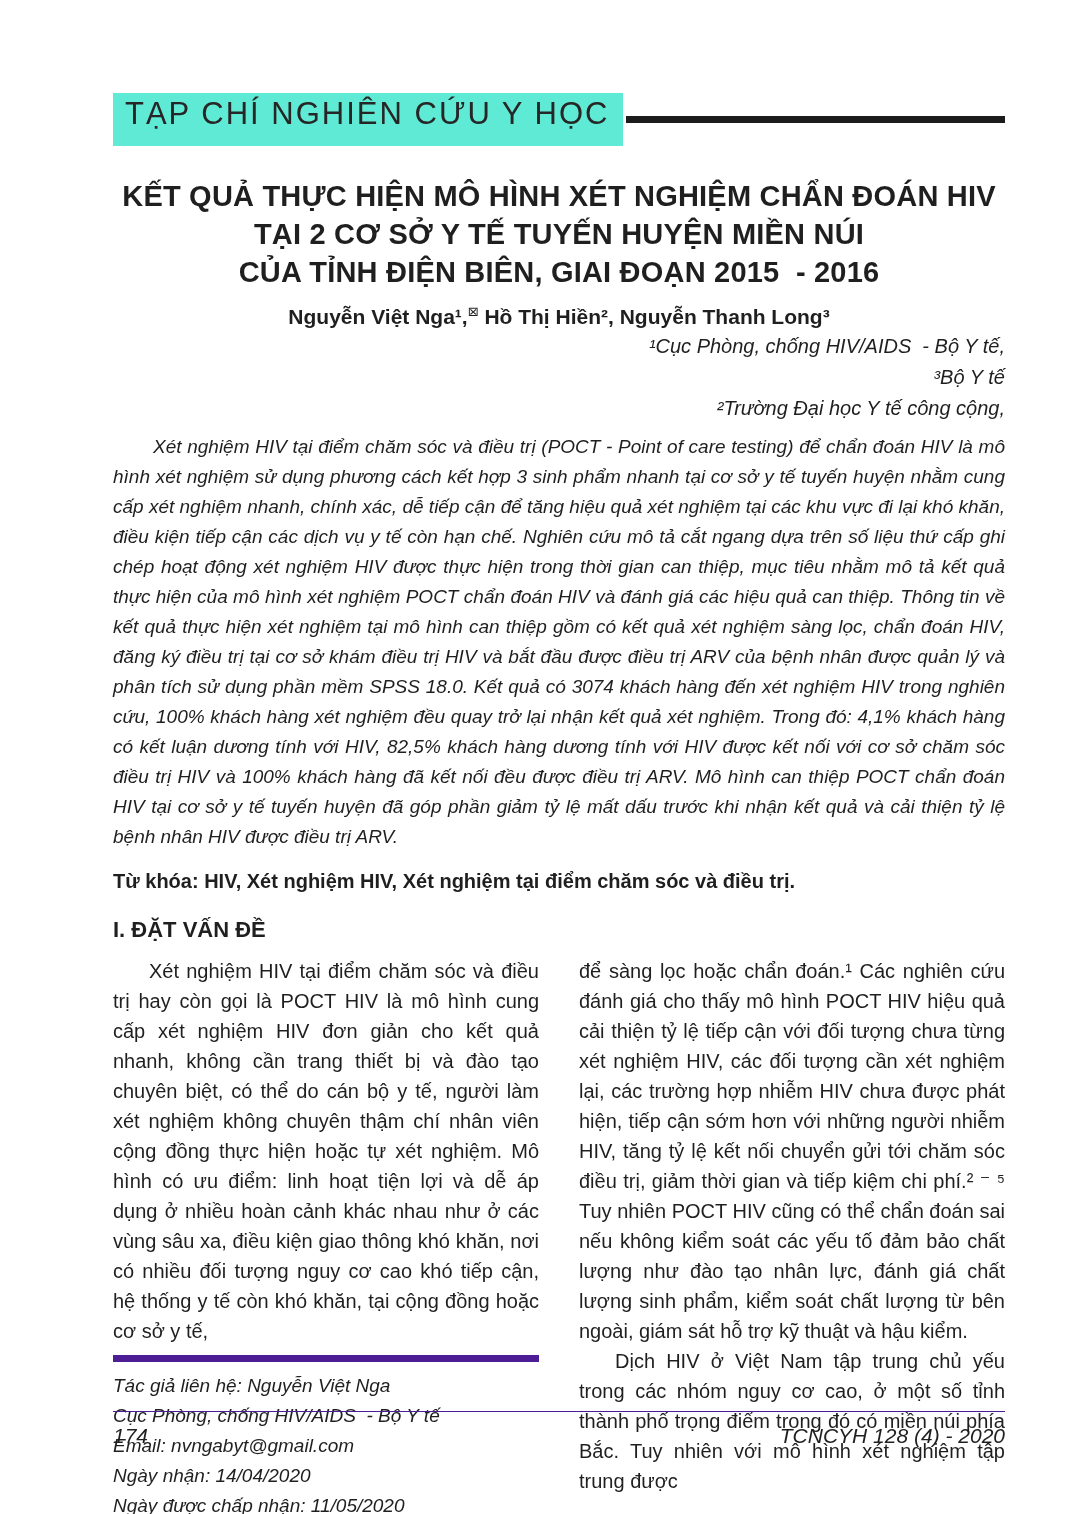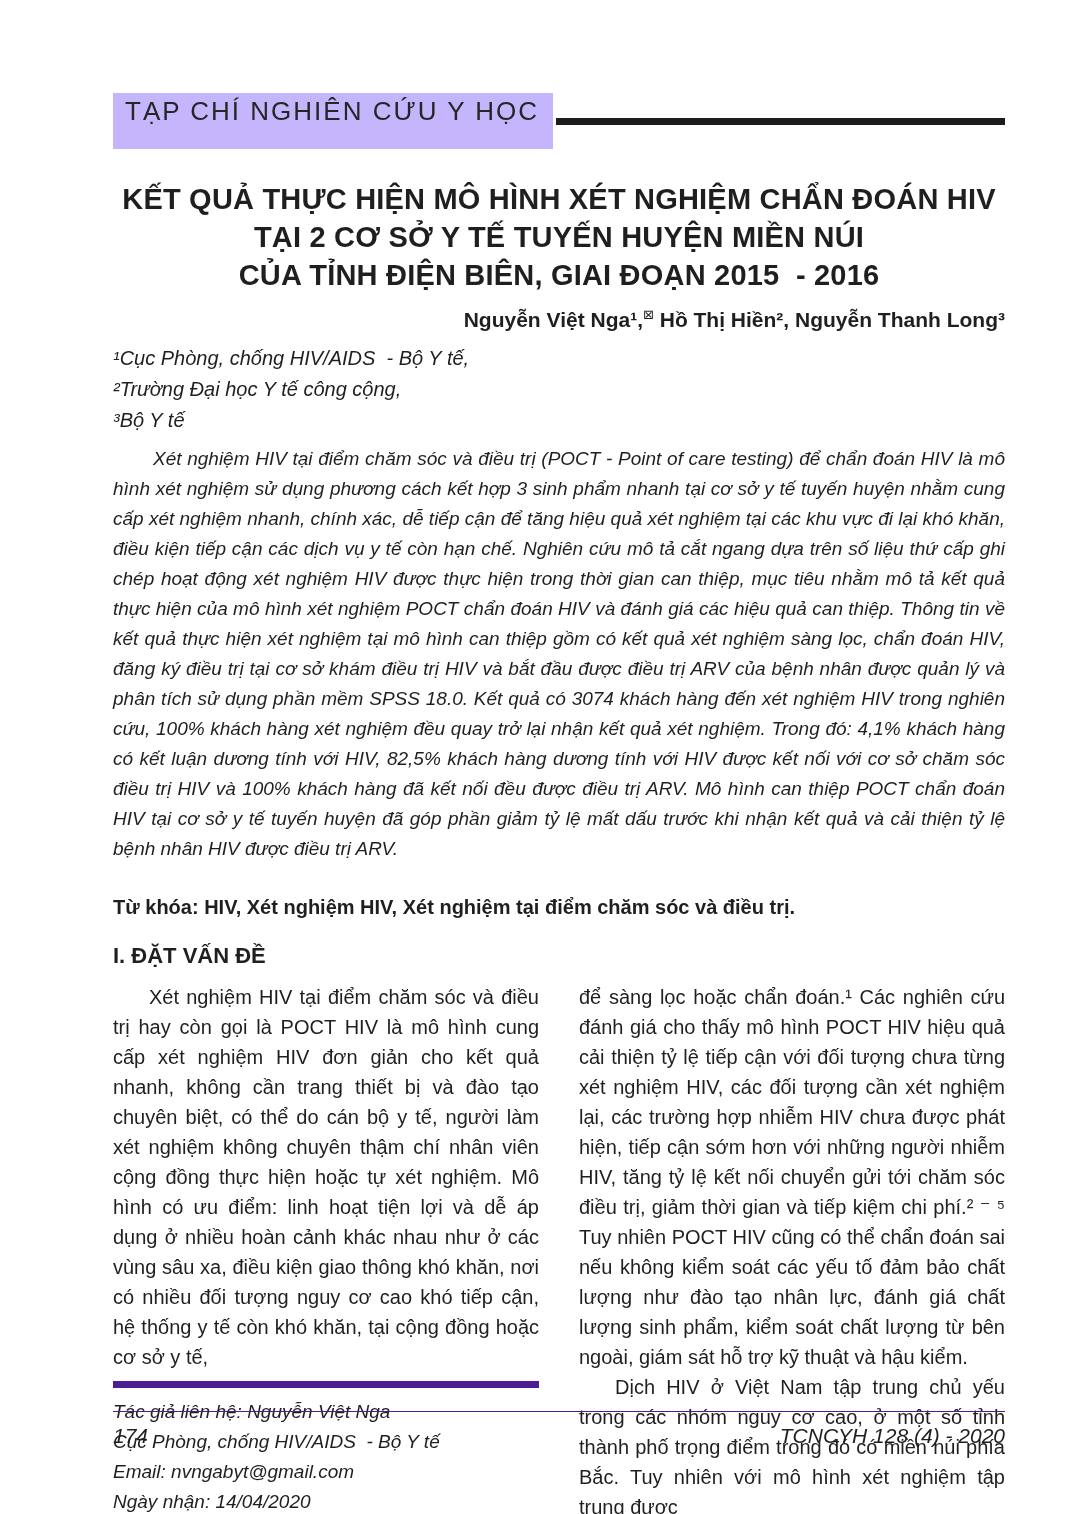--- a/index.html
+++ b/index.html
@@ -11,65 +11,65 @@
     background: #ffffff;
     color: #1f1f1f;
     font-family: "Liberation Sans", "DejaVu Sans", sans-serif;
     box-sizing: border-box;
     padding: 93px 85px 0 113px;
     overflow: hidden;
   }
   
   .masthead { display: flex; align-items: center; }
   .journal-badge {
-    background: #c4b5fd;
+    background: #5eead4;
     color: #262626;
-    font-size: 26px;
+    font-size: 31px;
     letter-spacing: 2px;
-    padding: 3px 14px 22px 12px;
+    padding: 3px 14px 14px 12px;
     white-space: nowrap;
   }
   .masthead-rule { flex: 1; height: 7px; background: #1c1c1c; margin-left: 3px; }
 
   
   .title {
     margin-top: 31px;
     text-align: center;
     font-weight: bold;
     font-size: 29px;
     line-height: 38px;
     letter-spacing: 0.2px;
   }
   .authors {
     margin-top: 13px;
-    text-align: right;
+    text-align: center;
     font-weight: bold;
     font-size: 21px;
   }
   .authors .env { font-weight: normal; }
   sup.mark { font-size: 13px; }
   .affiliations {
-    margin-top: 11px;
-    text-align: left;
+    margin-top: 2px;
+    text-align: right;
     font-style: italic;
     font-size: 20px;
     line-height: 31px;
   }
 
   
   .abstract {
     margin-top: 8px;
     font-style: italic;
     font-size: 19px;
     line-height: 30px;
     text-align: justify;
     text-indent: 40px;
   }
   .keywords {
-    margin-top: 32px;
+    margin-top: 18px;
     font-weight: bold;
     font-size: 20px;
   }
 
   
   .section-heading {
     margin-top: 24px;
     font-weight: bold;
     font-size: 22px;
   }
@@ -117,22 +117,22 @@
   <div class="title">
     <div>KẾT QUẢ THỰC HIỆN MÔ HÌNH XÉT NGHIỆM CHẨN ĐOÁN HIV</div>
     <div>TẠI 2 CƠ SỞ Y TẾ TUYẾN HUYỆN MIỀN NÚI</div>
     <div>CỦA TỈNH ĐIỆN BIÊN, GIAI ĐOẠN 2015&nbsp; - 2016</div>
   </div>
 
   <div class="authors"><span>Nguyễn Việt Nga¹,</span><sup class="mark"><span class="env">⊠</span></sup><span> Hồ Thị Hiền², Nguyễn Thanh Long³</span></div>
 
   <div class="affiliations">
     <div>¹Cục Phòng, chống HIV/AIDS&nbsp; - Bộ Y tế,</div>
+    <div>³Bộ Y tế</div>
     <div>²Trường Đại học Y tế công cộng,</div>
-    <div>³Bộ Y tế</div>
   </div>
 
   <div class="abstract">Xét nghiệm HIV tại điểm chăm sóc và điều trị (POCT - Point of care testing) để chẩn đoán HIV là mô hình xét nghiệm sử dụng phương cách kết hợp 3 sinh phẩm nhanh tại cơ sở y tế tuyến huyện nhằm cung cấp xét nghiệm nhanh, chính xác, dễ tiếp cận để tăng hiệu quả xét nghiệm tại các khu vực đi lại khó khăn, điều kiện tiếp cận các dịch vụ y tế còn hạn chế. Nghiên cứu mô tả cắt ngang dựa trên số liệu thứ cấp ghi chép hoạt động xét nghiệm HIV được thực hiện trong thời gian can thiệp, mục tiêu nhằm mô tả kết quả thực hiện của mô hình xét nghiệm POCT chẩn đoán HIV và đánh giá các hiệu quả can thiệp. Thông tin về kết quả thực hiện xét nghiệm tại mô hình can thiệp gồm có kết quả xét nghiệm sàng lọc, chẩn đoán HIV, đăng ký điều trị tại cơ sở khám điều trị HIV và bắt đầu được điều trị ARV của bệnh nhân được quản lý và phân tích sử dụng phần mềm SPSS 18.0. Kết quả có 3074 khách hàng đến xét nghiệm HIV trong nghiên cứu, 100% khách hàng xét nghiệm đều quay trở lại nhận kết quả xét nghiệm. Trong đó: 4,1% khách hàng có kết luận dương tính với HIV, 82,5% khách hàng dương tính với HIV được kết nối với cơ sở chăm sóc điều trị HIV và 100% khách hàng đã kết nối đều được điều trị ARV. Mô hình can thiệp POCT chẩn đoán HIV tại cơ sở y tế tuyến huyện đã góp phần giảm tỷ lệ mất dấu trước khi nhận kết quả và cải thiện tỷ lệ bệnh nhân HIV được điều trị ARV.</div>
 
   <div class="keywords">Từ khóa: HIV, Xét nghiệm HIV, Xét nghiệm tại điểm chăm sóc và điều trị.</div>
 
   <div class="section-heading">I. ĐẶT VẤN ĐỀ</div>
 
   <div class="columns">
     <div class="col">

